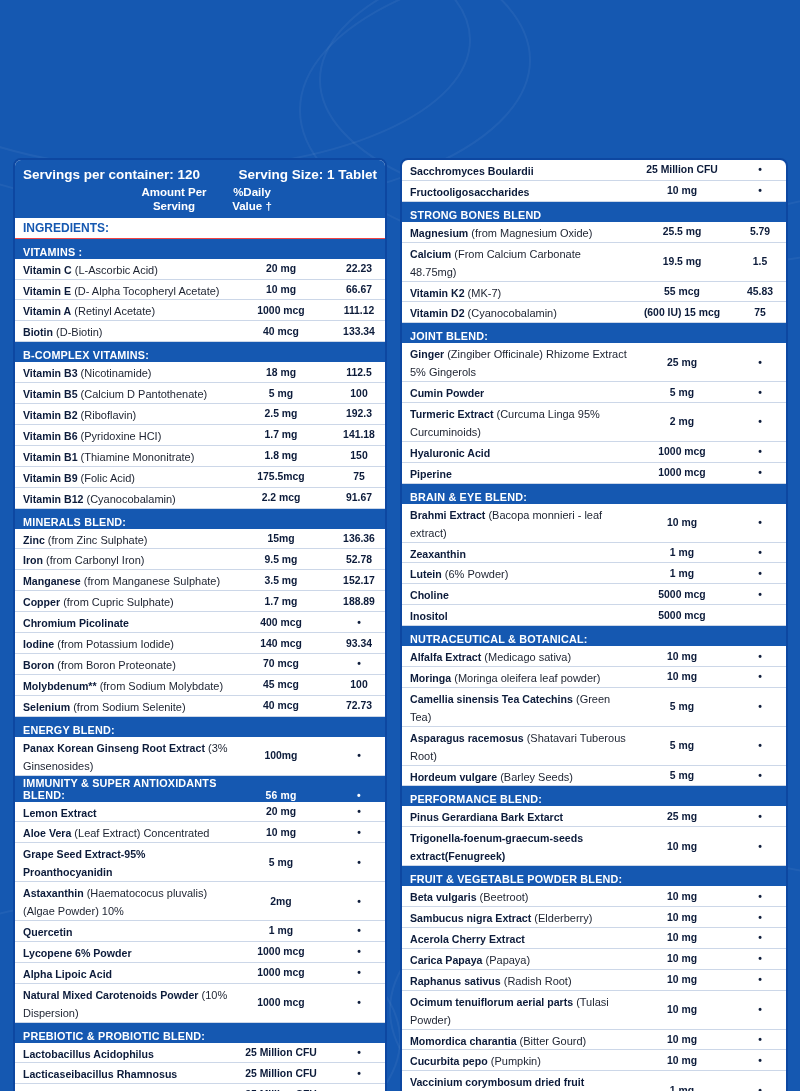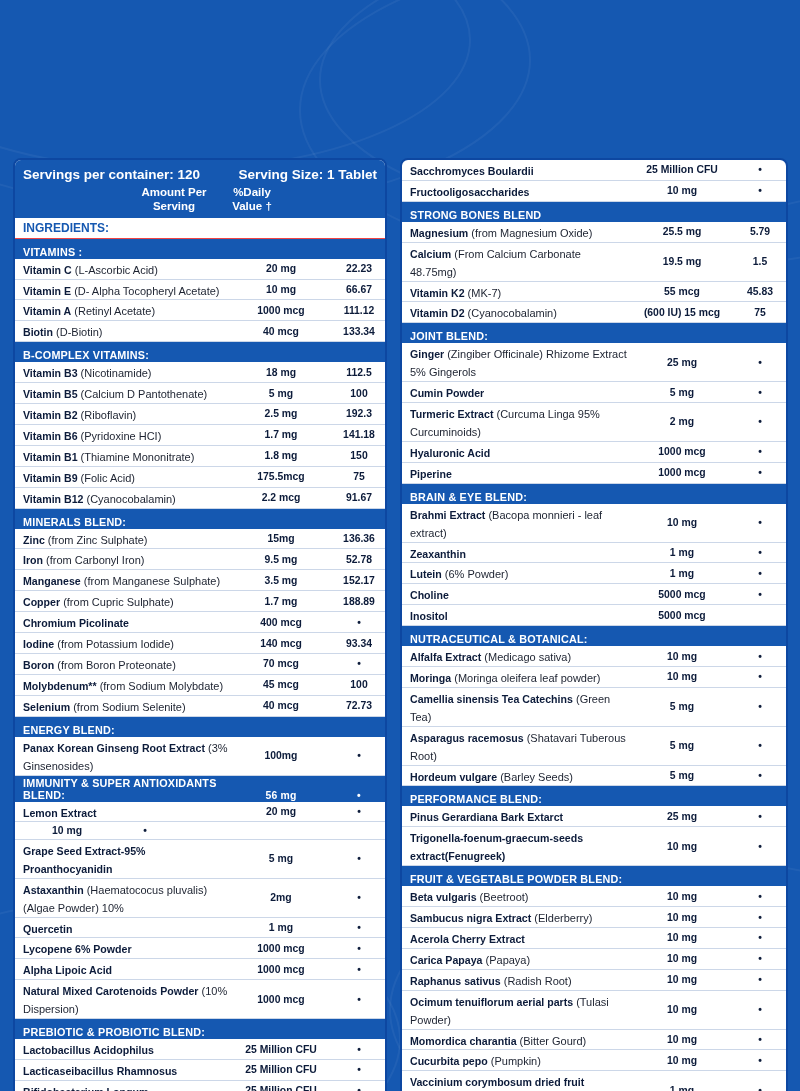--- a/index.html
+++ b/index.html
@@ -204,20 +204,21 @@
         <span class="bar-title">IMMUNITY &amp; SUPER ANTIOXIDANTS BLEND:</span>
         <span class="cell amt">56 mg</span>
         <span class="cell dv">•</span>
       </div>
       <div class="row">
         <div class="cell name"><span class="ing-name">Lemon Extract</span></div>
         <span class="cell amt">20 mg</span>
         <span class="cell dv">•</span>
       </div>
       <div class="row">
+        <div class="cell name"><span class="ing-name">Aloe Vera</span><span class="ing-desc"> (Leaf Extract) Concentrated</span></div>
         <span class="cell amt">10 mg</span>
         <span class="cell dv">•</span>
       </div>
       <div class="row">
         <div class="cell name"><span class="ing-name">Grape Seed Extract-95% Proanthocyanidin</span></div>
         <span class="cell amt">5 mg</span>
         <span class="cell dv">•</span>
       </div>
       <div class="row">
         <div class="cell name"><span class="ing-name">Astaxanthin</span><span class="ing-desc"> (Haematococus pluvalis) (Algae Powder) 10%</span></div>

